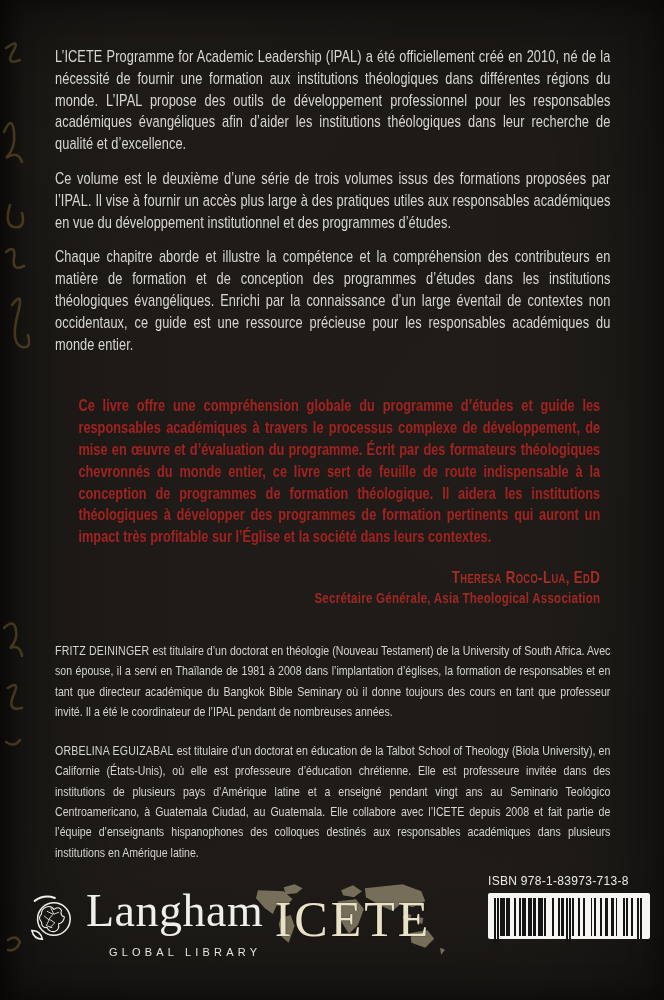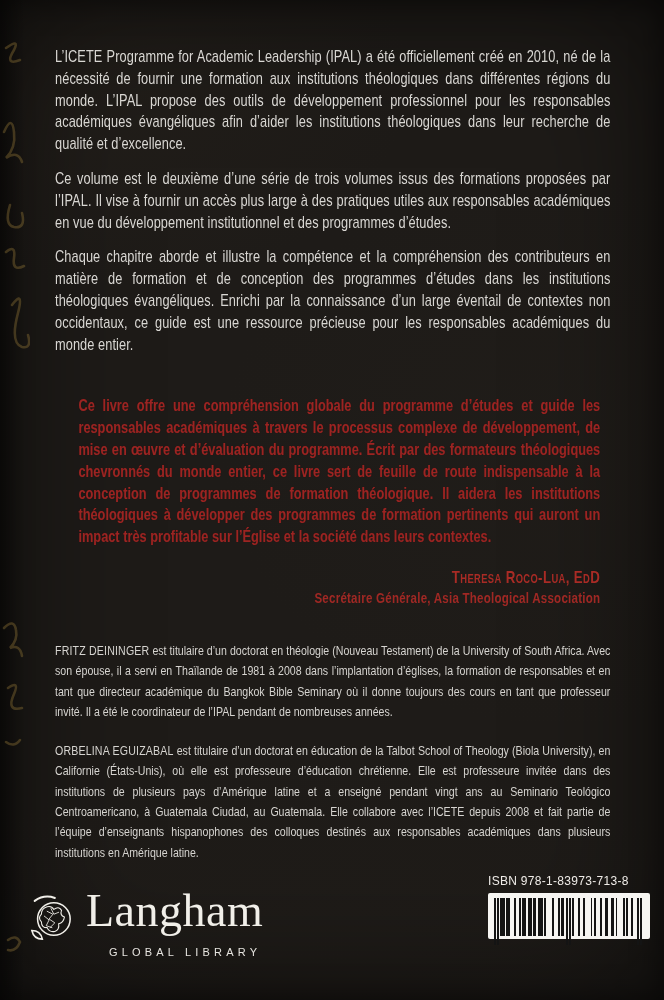--- a/index.html
+++ b/index.html
@@ -183,20 +183,37 @@
           <path d="M20,20 l6,3 -4,5 6,4 -5,5 M24,17 l3,6 5,-2 M17,25 l5,4 -3,6 6,2" stroke-width="0.9"></path>
           <path d="M4,40 q2,9 11,9 q-2,-9 -11,-9 z" stroke-width="1.6"></path>
         </g>
       </svg>
       <div class="langham-textcol">
         <div class="langham-name">Langham</div>
         <div class="langham-sub">GLOBAL LIBRARY</div>
       </div>
     </div>
 
+    <div class="icete">
+      <svg width="198" height="82" viewBox="0 0 200 82">
+        <g fill="#7f7660">
+          <path d="M30,7 l11,-3 8,4 -6,5 -11,1 z"></path>
+          <path d="M4,10 L30,11 39,19 31,27 23,25 19,34 11,28 2,18 z"></path>
+          <path d="M27,38 L37,35 41,46 35,63 28,57 25,44 z"></path>
+          <path d="M88,10 L100,5 109,11 101,17 90,15 z"></path>
+          <path d="M85,21 L103,19 111,29 105,45 96,54 89,43 83,31 z"></path>
+          <path d="M112,8 L150,4 169,11 173,21 160,27 149,23 140,31 127,25 113,17 z"></path>
+          <path d="M152,33 l7,2 -2,7 -7,-4 z"></path>
+          <path d="M165,37 l6,1 -1,6 -6,-3 z"></path>
+          <path d="M158,53 L175,50 182,59 173,68 159,63 z"></path>
+          <path d="M188,68 l5,2 -4,5 z"></path>
+        </g>
+      </svg>
+      <span class="icete-name">ICETE</span>
+    </div>
 
     <div class="barcode-block">
       <div class="isbn-label">ISBN 978-1-83973-713-8</div>
       <div class="barcode-box">
         <div class="bars" id="bars">
             <i class="guard" style="left: 0px; width: 1.90789px;"></i>
             <i class="guard" style="left: 3.11579px; width: 1.90789px;"></i>
             <i style="left: 6.23158px; width: 1.90789px;"></i>
             <i style="left: 7.78947px; width: 1.90789px;"></i>
             <i style="left: 9.34737px; width: 1.90789px;"></i>

